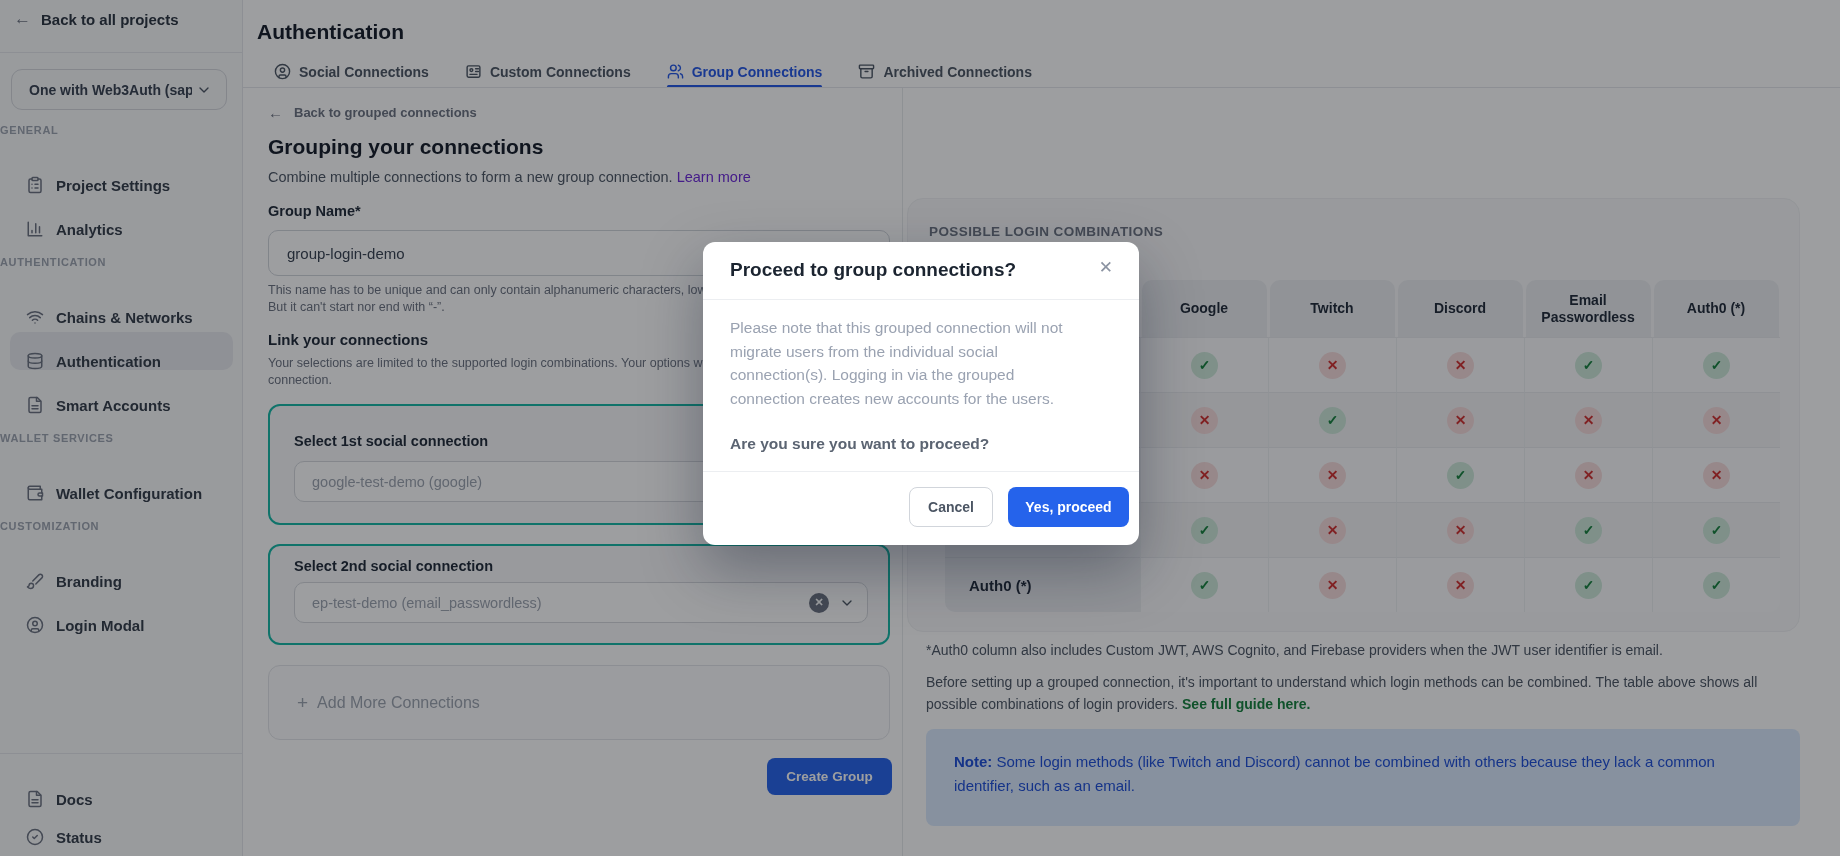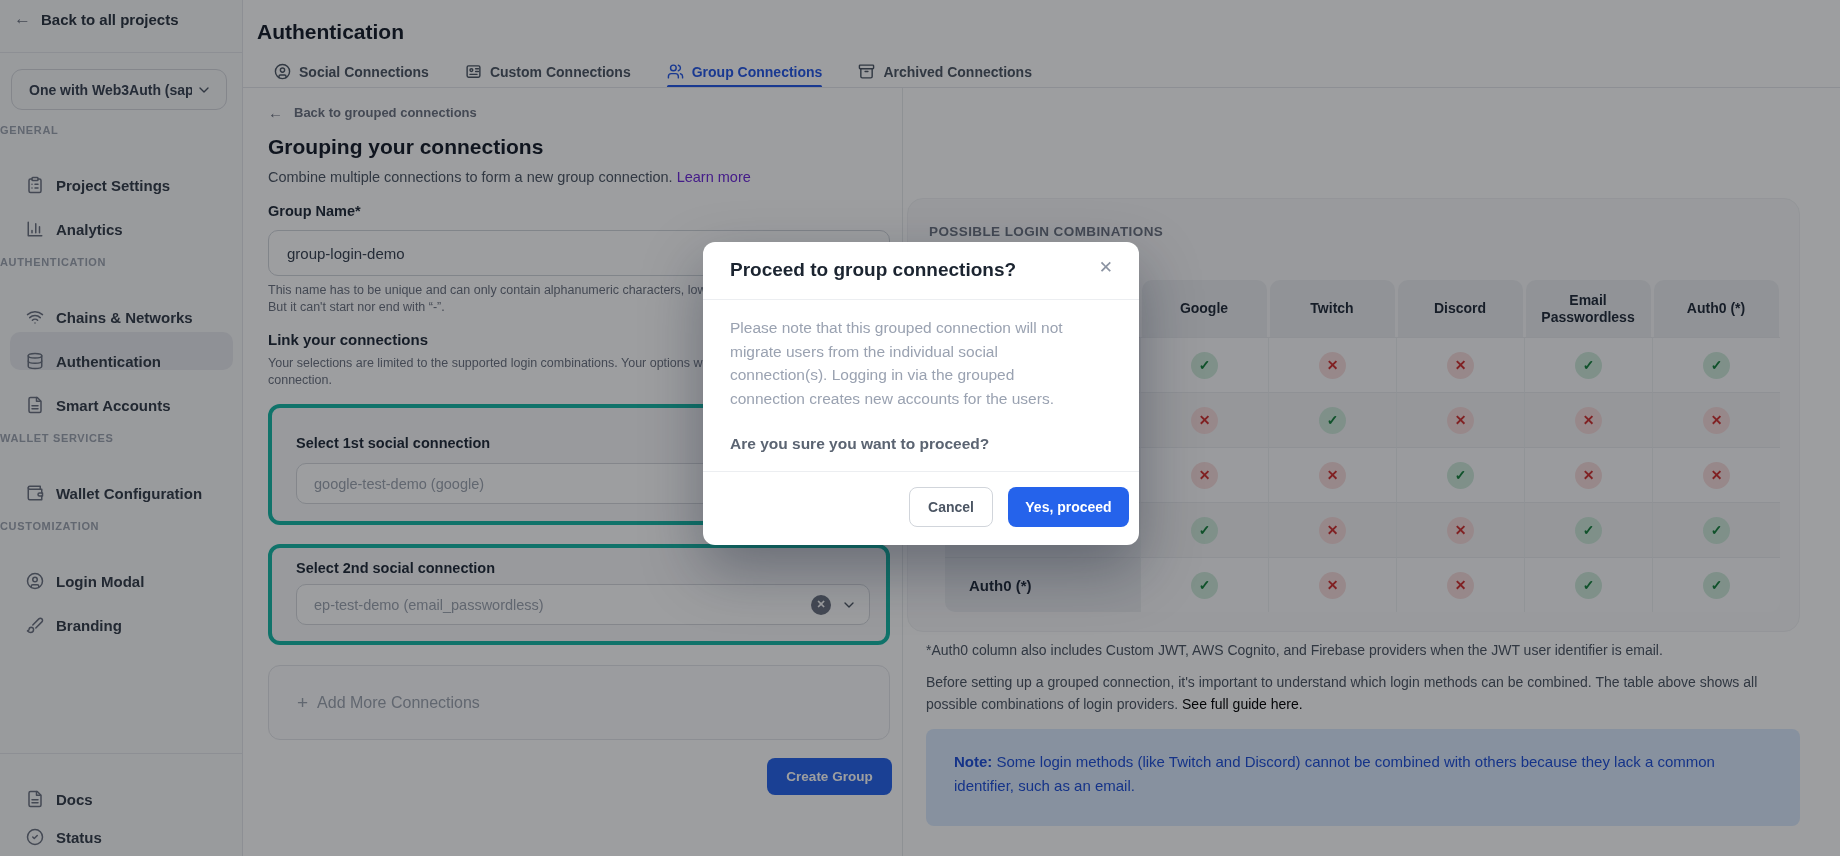--- a/index.html
+++ b/index.html
@@ -47,21 +47,21 @@
   .back-link .lbl{font-size:13px;font-weight:600;}
   .form-title{position:absolute;left:268px;top:135px;font-size:21px;font-weight:700;color:#141c28;}
   .form-sub{position:absolute;left:268px;top:169px;font-size:14.5px;color:#4b5563;}
   .form-sub a{color:#6d28d9;text-decoration:none;font-weight:400;cursor:pointer;}
   .field-label{position:absolute;left:268px;top:203px;font-size:14.5px;font-weight:700;color:#1f2937;}
   .name-input{position:absolute;left:268px;top:230px;width:622px;height:46px;border:1px solid #d1d5db;border-radius:10px;
               background:#fff;font-family:"Liberation Sans",sans-serif;font-size:15px;color:#374151;padding:0 18px;outline:none;}
   .helper{position:absolute;left:268px;top:282px;font-size:12.5px;line-height:17px;color:#6b7280;width:700px;}
   .link-title{position:absolute;left:268px;top:331px;font-size:15px;font-weight:700;color:#1f2937;}
   .link-desc{position:absolute;left:268px;top:355px;font-size:12.5px;line-height:17px;color:#6b7280;width:640px;}
-  .sel-card{position:absolute;left:268px;width:622px;background:#f8f9fa;border:4px solid #14b8a6;border-radius:12px;}
+  .sel-card{position:absolute;left:268px;width:622px;background:#f8f9fa;border:2px solid #14b8a6;border-radius:12px;}
   .sel-card.c1{top:404px;height:121px;}
   .sel-card.c2{top:544px;height:101px;}
   .sel-label{position:absolute;left:24px;font-size:14.5px;font-weight:700;color:#1f2937;}
   .c1 .sel-label{top:27px;} .c2 .sel-label{top:12px;}
   .sel-input{position:absolute;left:24px;width:574px;height:41px;border:1px solid #d5d8dd;border-radius:10px;background:#fff;
              display:flex;align-items:center;padding:0 12px 0 17px;cursor:pointer;}
   .c1 .sel-input{top:55px;} .c2 .sel-input{top:36px;}
   .sel-input .ph{flex:1;font-size:14.5px;color:#9ca3af;white-space:nowrap;overflow:hidden;}
   .clear-btn{width:20px;height:20px;border-radius:50%;background:#6b7280;color:#fff;display:flex;align-items:center;justify-content:center;
              font-size:11px;font-weight:700;margin-right:10px;cursor:pointer;flex:0 0 auto;}
@@ -87,21 +87,21 @@
   .td.cell{border-left:1px solid #eceef1;}
   .tr:nth-child(odd) .td.cell{background:#f3f4f6;}
   .tr:nth-child(even) .td.cell{background:#fafbfc;}
   .tr:last-child .td.rowlabel{border-radius:0 0 0 10px;}
   .tr:last-child .td.cell:last-child{border-radius:0 0 10px 0;}
   .mark{width:27px;height:27px;border-radius:50%;display:flex;align-items:center;justify-content:center;font-size:14px;font-weight:700;}
   .mark.yes{background:#cde8d9;color:#15803d;}
   .mark.no{background:#f6dbdb;color:#cf2f2f;}
   .footnote{position:absolute;left:926px;top:642px;width:880px;font-size:14px;color:#4b5563;}
   .guide{position:absolute;left:926px;top:671px;width:880px;font-size:14px;line-height:22px;color:#4b5563;}
-  .guide a{color:#000000;font-weight:400;text-decoration:none;cursor:pointer;}
+  .guide a{color:#15803d;font-weight:700;text-decoration:none;cursor:pointer;}
   .note-box{position:absolute;left:926px;top:729px;width:874px;height:97px;background:#dbeafe;border-radius:8px;padding:21px 28px;}
   .note-box .txt{font-size:15px;line-height:24px;color:#1d4ed8;}
   .note-box b{font-weight:700;}
 
   
   .overlay{position:absolute;inset:0;background:rgba(10,13,18,0.40);z-index:40;}
   .modal{position:absolute;left:703px;top:242px;width:436px;height:303px;background:#fff;border-radius:12px;z-index:50;
          box-shadow:0 24px 60px rgba(15,23,42,.35);}
   .modal-title{position:absolute;left:27px;top:17px;font-size:19px;font-weight:700;color:#1b2430;}
   .modal-close{position:absolute;right:22px;top:11px;font-size:17px;color:#8b93a2;cursor:pointer;padding:4px;}
@@ -192,35 +192,35 @@
               <path d="M3 5v14a2 2 0 0 0 2 2h16v-5"></path>
               <path d="M18 12a2 2 0 0 0 0 4h4v-4Z"></path>
             </svg>
           </span>
           <span class="lbl">Wallet Configuration</span>
         </div>
         <div class="sec-label">CUSTOMIZATION</div>
         <div class="side-item">
           <span class="icon">
             <svg viewBox="0 0 24 24" fill="none" stroke="currentColor" stroke-width="2" stroke-linecap="round" stroke-linejoin="round">
+              <path d="M9.06 11.9l8.07-8.06a2.85 2.85 0 1 1 4.03 4.03l-8.06 8.08"></path>
+              <path d="M7.07 14.94c-1.66 0-3 1.35-3 3.02 0 1.33-2.5 1.52-2 2.02 1.08 1.1 2.49 2.02 4 2.02 2.2 0 4-1.8 4-4.04a3.01 3.01 0 0 0-3-3.02z"></path>
+            </svg>
+          </span>
+          <span class="lbl">Branding</span>
+        </div>
+        <div class="side-item">
+          <span class="icon">
+            <svg viewBox="0 0 24 24" fill="none" stroke="currentColor" stroke-width="2" stroke-linecap="round" stroke-linejoin="round">
               <circle cx="12" cy="12" r="10"></circle>
               <circle cx="12" cy="10" r="3"></circle>
               <path d="M7 20.66V19a2 2 0 0 1 2-2h6a2 2 0 0 1 2 2v1.66"></path>
             </svg>
           </span>
           <span class="lbl">Login Modal</span>
-        </div>
-        <div class="side-item">
-          <span class="icon">
-            <svg viewBox="0 0 24 24" fill="none" stroke="currentColor" stroke-width="2" stroke-linecap="round" stroke-linejoin="round">
-              <path d="M9.06 11.9l8.07-8.06a2.85 2.85 0 1 1 4.03 4.03l-8.06 8.08"></path>
-              <path d="M7.07 14.94c-1.66 0-3 1.35-3 3.02 0 1.33-2.5 1.52-2 2.02 1.08 1.1 2.49 2.02 4 2.02 2.2 0 4-1.8 4-4.04a3.01 3.01 0 0 0-3-3.02z"></path>
-            </svg>
-          </span>
-          <span class="lbl">Branding</span>
         </div>
       </nav>
     <div class="side-bottom-div"></div>
     <div class="side-footer" id="side-footer">
         <div class="side-item">
           <span class="icon">
             <svg viewBox="0 0 24 24" fill="none" stroke="currentColor" stroke-width="2" stroke-linecap="round" stroke-linejoin="round">
               <path d="M15 2H6a2 2 0 0 0-2 2v16a2 2 0 0 0 2 2h12a2 2 0 0 0 2-2V7Z"></path>
               <path d="M14 2v5h5"></path>
               <path d="M16 13H8M16 17H8"></path>

